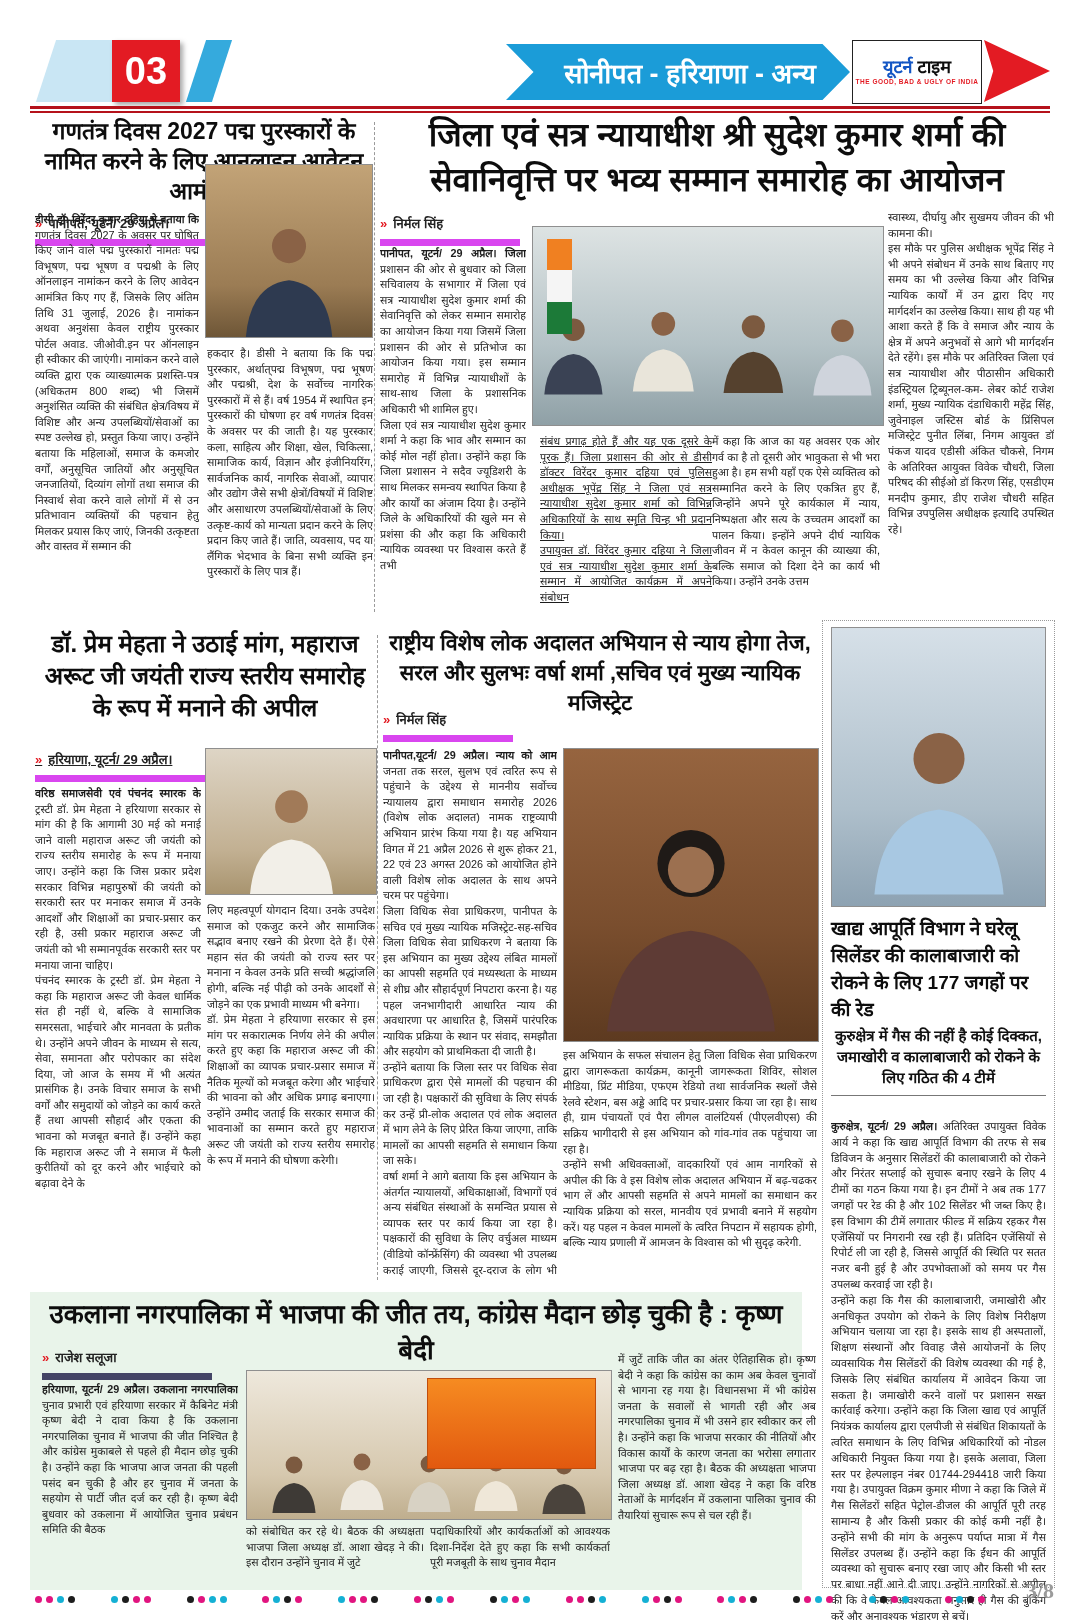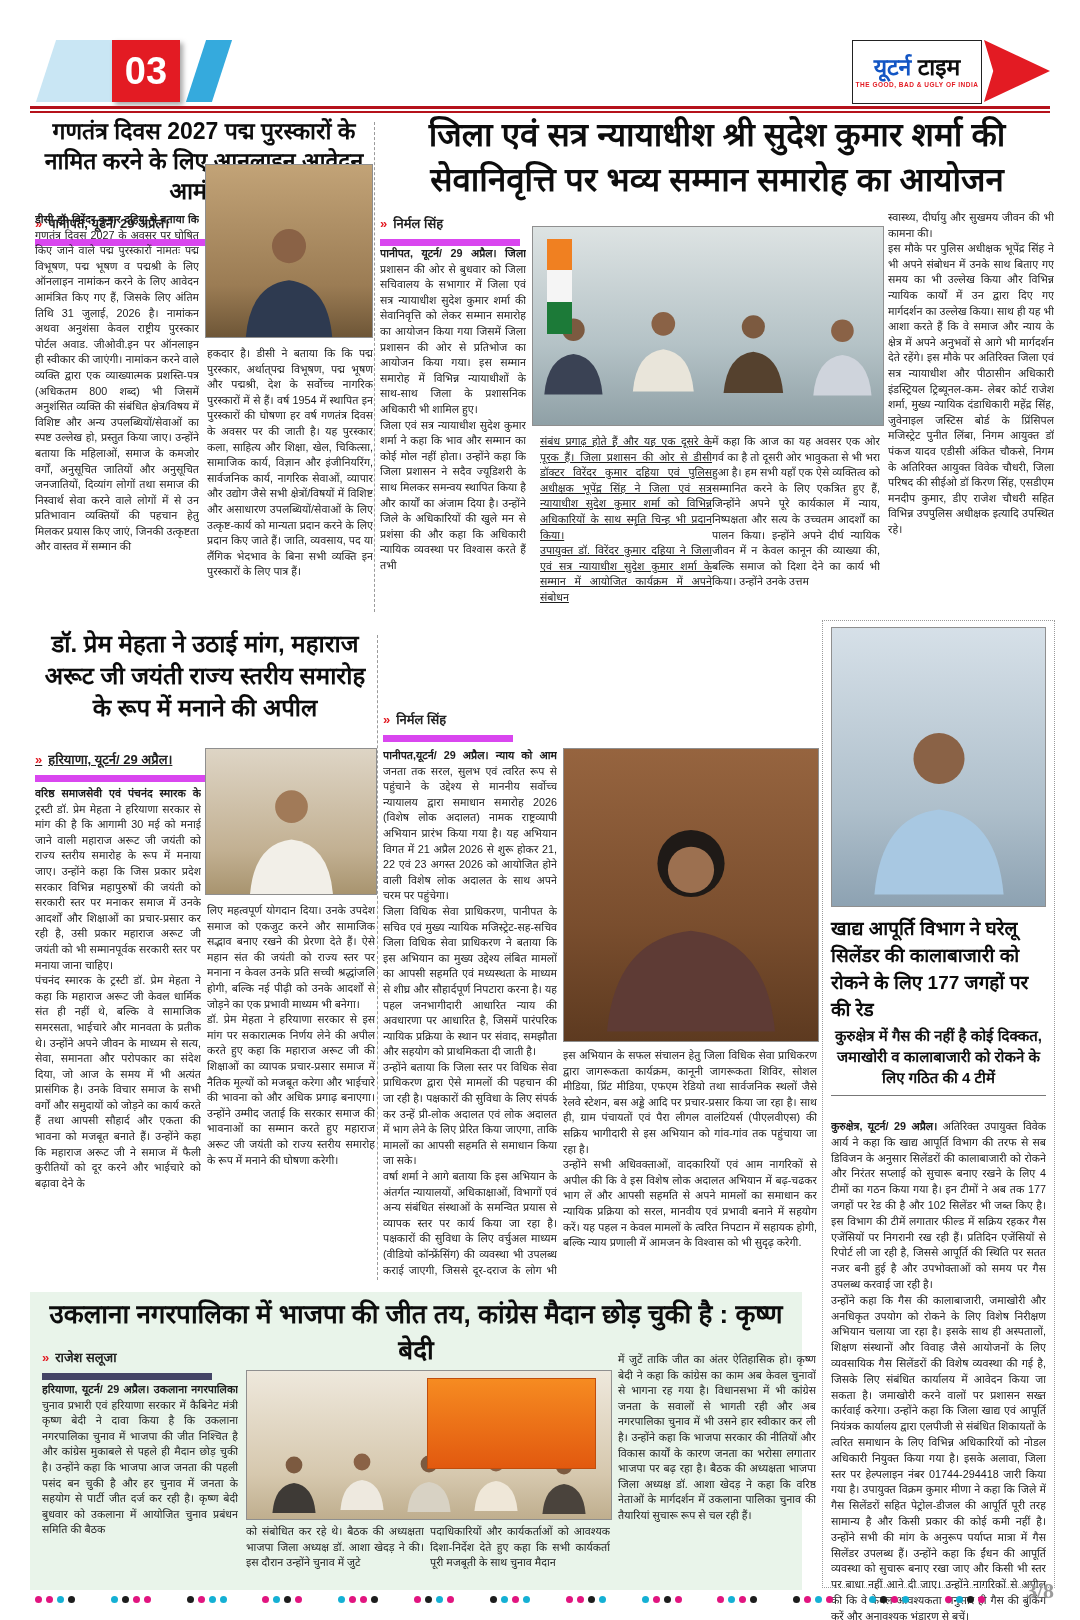--- a/index.html
+++ b/index.html
@@ -16,21 +16,21 @@
   .dateband{position:absolute;left:180px;top:44px;width:352px;height:56px;background:#d8d8d8;
             clip-path:polygon(0 0,90% 0,100% 50%,90% 100%,0 100%);
             display:flex;align-items:center;padding-left:48px;box-sizing:border-box;
             font-size:23px;font-weight:bold;color:#111;}
   .secband{position:absolute;left:506px;top:44px;width:344px;height:56px;background:#1b9cd8;
            clip-path:polygon(0 0,92% 0,100% 50%,92% 100%,0 100%,8% 50%);
            display:flex;align-items:center;justify-content:center;padding-left:24px;box-sizing:border-box;
            font-size:27px;font-weight:bold;color:#fff;}
   .logobox{position:absolute;left:852px;top:40px;width:128px;height:62px;background:#fff;border:1px solid #222;
            display:flex;flex-direction:column;align-items:center;justify-content:center;line-height:1;}
-  .logobox .l1{font-size:23px;font-weight:bold;white-space:nowrap;}
+  .logobox .l1{font-size:18px;font-weight:bold;white-space:nowrap;}
   .logobox .l1 .b1{color:#1356c4;}
   .logobox .l1 .b2{color:#0d0d0d;}
   .logobox .l2{font-size:6.5px;color:#e31b23;letter-spacing:.5px;margin-top:3px;font-weight:bold;}
   .redarrow{position:absolute;left:984px;top:40px;width:66px;height:62px;background:#e31b23;
             clip-path:polygon(0 0,100% 50%,0 100%,14% 50%);}
   .hdr-rule{position:absolute;left:30px;top:106px;width:1020px;height:7px;
             border-top:3px solid #b5121b;border-bottom:2px solid #b5121b;box-sizing:border-box;}
 
   
   .art{position:absolute;box-sizing:border-box;}
@@ -78,20 +78,23 @@
 <body>
 
 <div class="page">
 
   <div class="hdr">
     <div class="hdr-chev"></div>
     <div class="hdr-chev2"></div>
     <div class="pagenum">
       <span>03</span>
     </div>
+    <div class="secband">
+      <span>सोनीपत - हरियाणा - अन्य</span>
+    </div>
     <div class="logobox">
       <div class="l1">
         <span class="b1">यूटर्न</span><span class="b2"> टाइम</span>
       </div>
       <div class="l2">THE GOOD, BAD &amp; UGLY OF INDIA</div>
     </div>
     <div class="redarrow"></div>
     <div class="hdr-rule"></div>
   </div>
 
@@ -158,20 +161,21 @@
     </div>
     <div class="bcol lead" style="left:0;top:158px;width:166px;height:495px;">वरिष्ठ समाजसेवी एवं पंचनंद स्मारक के ट्रस्टी  डॉ. प्रेम मेहता ने हरियाणा सरकार से मांग की है कि आगामी 30 मई को मनाई जाने वाली महाराज अरूट जी जयंती को राज्य स्तरीय समारोह के रूप में मनाया जाए। उन्होंने कहा कि जिस प्रकार प्रदेश सरकार विभिन्न महापुरुषों की जयंती को सरकारी स्तर पर मनाकर समाज में उनके आदर्शों और शिक्षाओं का प्रचार-प्रसार कर रही है, उसी प्रकार महाराज अरूट जी जयंती को भी सम्मानपूर्वक सरकारी स्तर पर मनाया जाना चाहिए।
 पंचनंद स्मारक के ट्रस्टी डॉ. प्रेम मेहता ने कहा कि महाराज अरूट जी केवल धार्मिक संत ही नहीं थे, बल्कि वे सामाजिक समरसता, भाईचारे और मानवता के प्रतीक थे। उन्होंने अपने जीवन के माध्यम से सत्य, सेवा, समानता और परोपकार का संदेश दिया, जो आज के समय में भी अत्यंत प्रासंगिक है। उनके विचार समाज के सभी वर्गों और समुदायों को जोड़ने का कार्य करते हैं तथा आपसी सौहार्द और एकता की भावना को मजबूत बनाते हैं। उन्होंने कहा कि महाराज अरूट जी ने समाज में फैली कुरीतियों को दूर करने और भाईचारे को बढ़ावा देने के</div>
     <div class="bcol" style="left:172px;top:275px;width:168px;height:378px;">लिए महत्वपूर्ण योगदान दिया। उनके उपदेश समाज को एकजुट करने और सामाजिक सद्भाव बनाए रखने की प्रेरणा देते हैं। ऐसे महान संत की जयंती को राज्य स्तर पर मनाना न केवल उनके प्रति सच्ची श्रद्धांजलि होगी, बल्कि नई पीढ़ी को उनके आदर्शों से जोड़ने का एक प्रभावी माध्यम भी बनेगा।
 डॉ. प्रेम मेहता ने हरियाणा सरकार से इस मांग पर सकारात्मक निर्णय लेने की अपील करते हुए कहा कि महाराज अरूट जी की शिक्षाओं का व्यापक प्रचार-प्रसार समाज में नैतिक मूल्यों को मजबूत करेगा और भाईचारे की भावना को और अधिक प्रगाढ़ बनाएगा। उन्होंने उम्मीद जताई कि सरकार समाज की भावनाओं का सम्मान करते हुए महाराज अरूट जी जयंती को राज्य स्तरीय समारोह के रूप में मनाने की घोषणा करेगी।</div>
   </div>
 
   <div class="vsep" style="left:377px;top:635px;height:645px;"></div>
 
   <div class="art" style="left:383px;top:628px;width:434px;height:655px;">
+    <h2 class="hl" style="font-size:21.5px;line-height:30px;">राष्ट्रीय विशेष लोक अदालत अभियान से न्याय होगा तेज, सरल और सुलभः वर्षा शर्मा  ,सचिव एवं मुख्य न्यायिक मजिस्ट्रेट</h2>
     <div class="byline" style="position:absolute;left:0;top:82px;width:130px;">
       <span class="mk">»</span><span>निर्मल सिंह</span>
     </div>
     <div class="photo ph-varsha" style="left:180px;top:120px;width:254px;height:292px;">
       <svg width="210" height="250" viewBox="0 0 100 110">
           <circle cx="50" cy="30" r="16" fill="#1f1a17"></circle>
           <circle cx="50" cy="33" r="11" fill="#9c7050"></circle>
           <path d="M10 110 Q14 66 50 62 Q86 66 90 110 Z" fill="#5e3b35"></path>
         </svg>
     </div>

